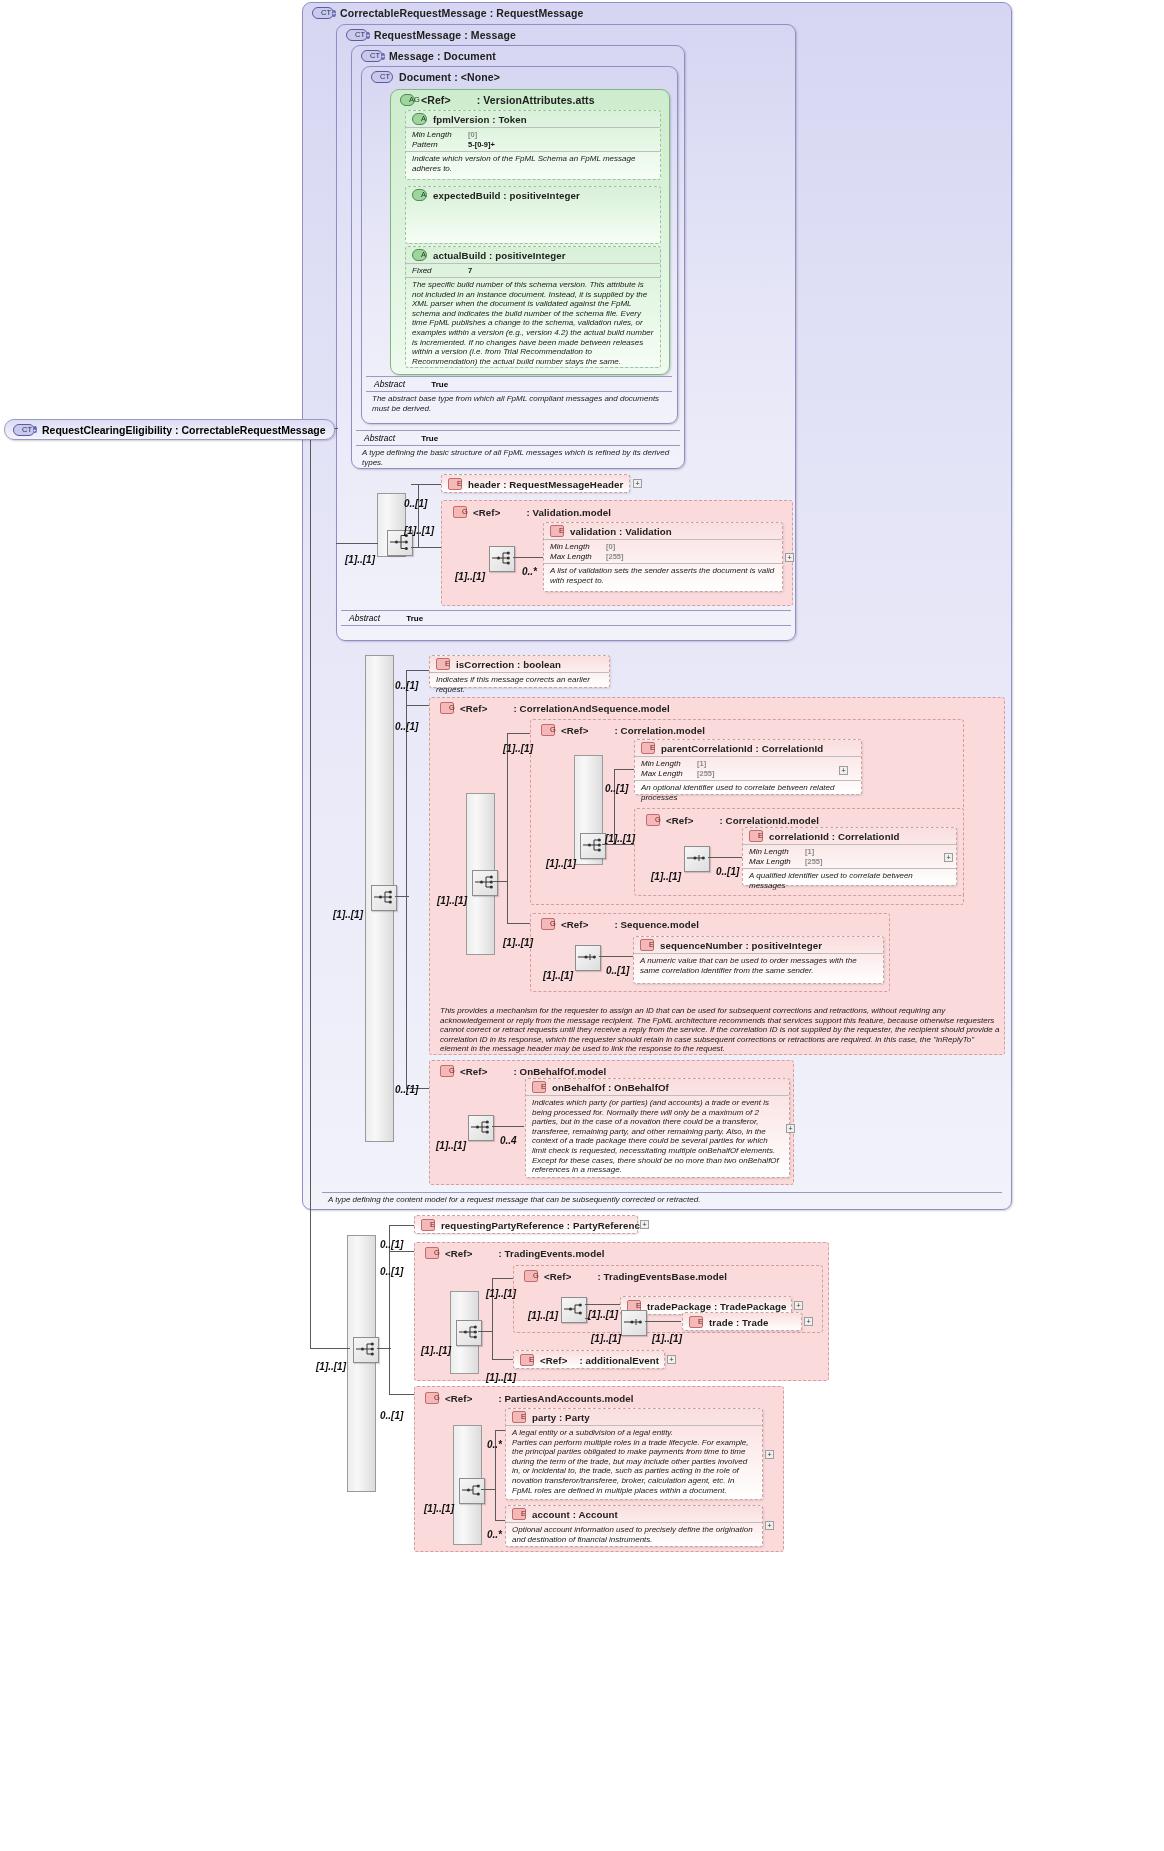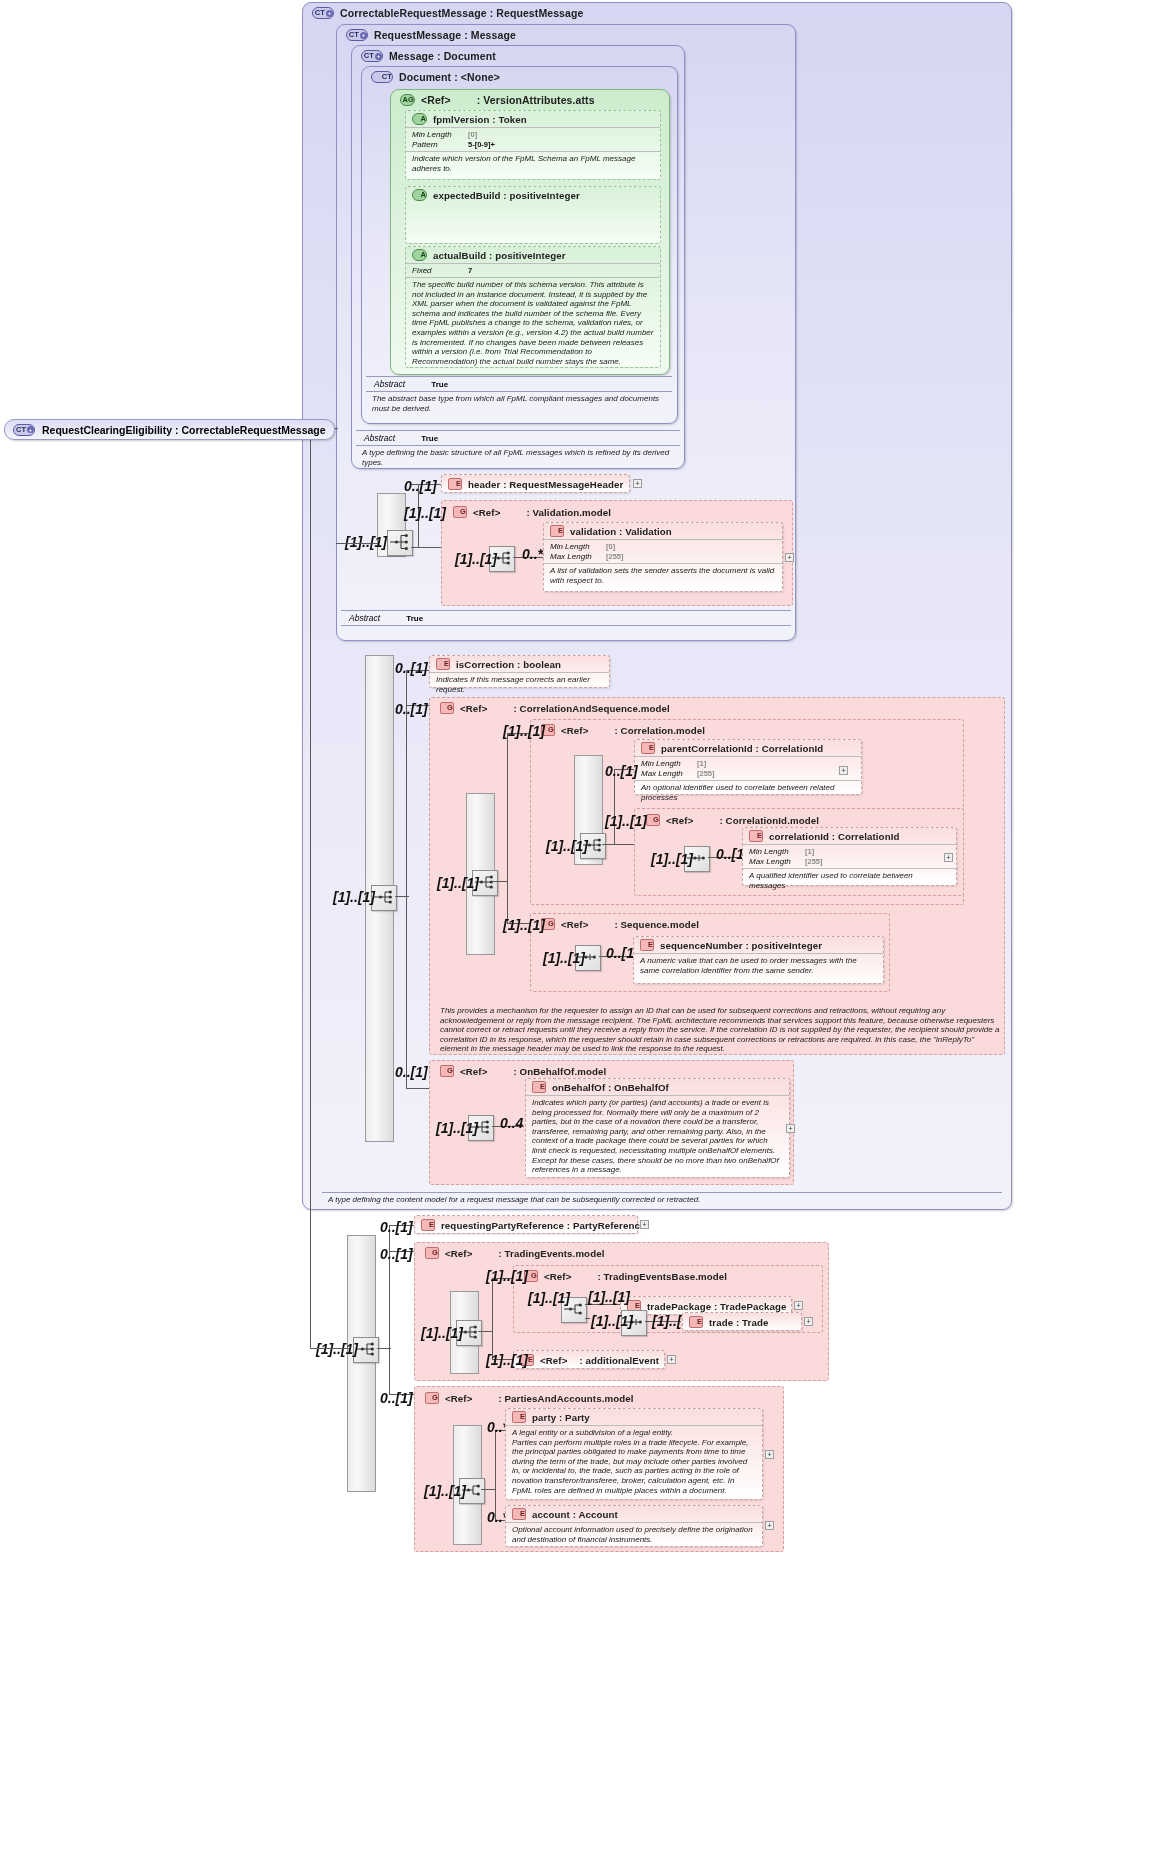--- a/index.html
+++ b/index.html
@@ -51,23 +51,23 @@
     font-size:10.5px;
     font-weight:bold;
     color:#202020;
     white-space:nowrap;
     letter-spacing:.1px;
   }
   .title.small{font-size:9.7px;}
 
   
   .badge{
-    display:inline-flex;align-items:center;justify-content:flex-end;
-    font-size:7.5px;font-weight:bold;line-height:1;
-    box-sizing:border-box;flex:0 0 auto;
+    display:inline-flex;align-items:center;justify-content:flex-start;
+    font-size:7.5px;font-weight:normal;line-height:1;
+    box-sizing:border-box;flex:0 0 auto;padding-left:8px;
   }
   .badge-ct{
     width:22px;height:12px;border-radius:6px;
     border:1px solid #5a5a9e;background:#c9c9ec;color:#2a2a5e;
     gap:1px;
   }
   .badge-ct .plus{
     width:7px;height:7px;border-radius:50%;
     background:#6a6ab4;color:#fff;font-size:6px;
     display:inline-flex;align-items:center;justify-content:center;
@@ -131,22 +131,22 @@
     padding:0 8px;
     font-size:10.5px;font-weight:bold;white-space:nowrap;
   }
 
   
   .line{position:absolute;background:#5a5a5a;}
   .hline{height:1px;}
   .vline{width:1px;}
 
   .card{
-    position:absolute;font-size:14px;font-style:italic;
-    color:#111;white-space:nowrap;font-weight:bold;
+    position:absolute;font-size:10px;font-style:italic;
+    color:#111;white-space:nowrap;font-weight:bold;margin-top:20px;
   }
 
   
   .seq{
     position:absolute;width:24px;height:24px;
     border:1px solid #8d8d8d;
     background:linear-gradient(135deg,#f7f7f7,#dedede);
     box-shadow:1px 1px 1px rgba(0,0,0,.15);
   }
   .seq svg{display:block;}

